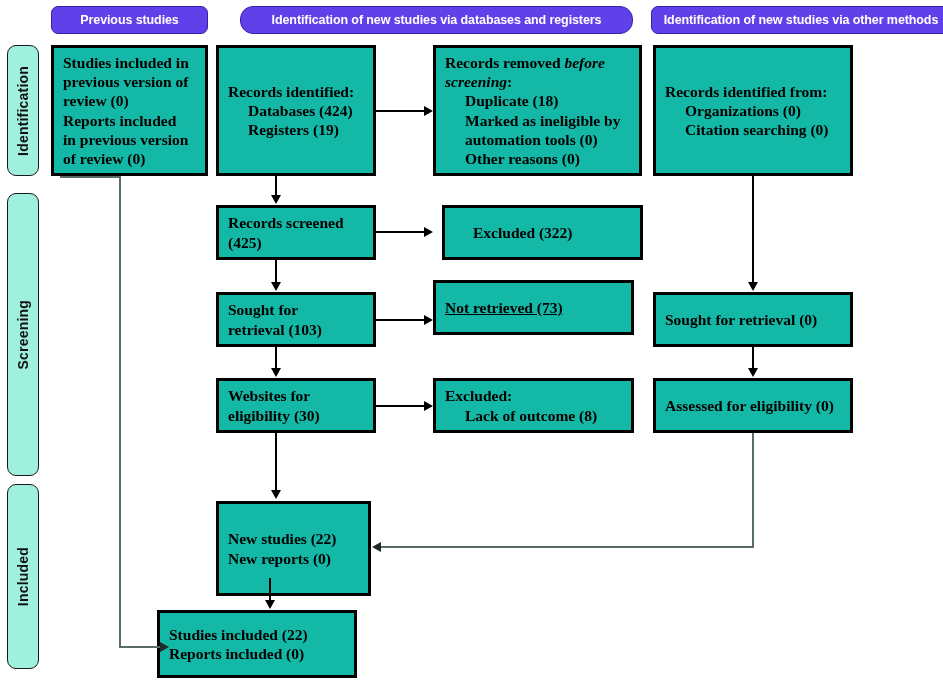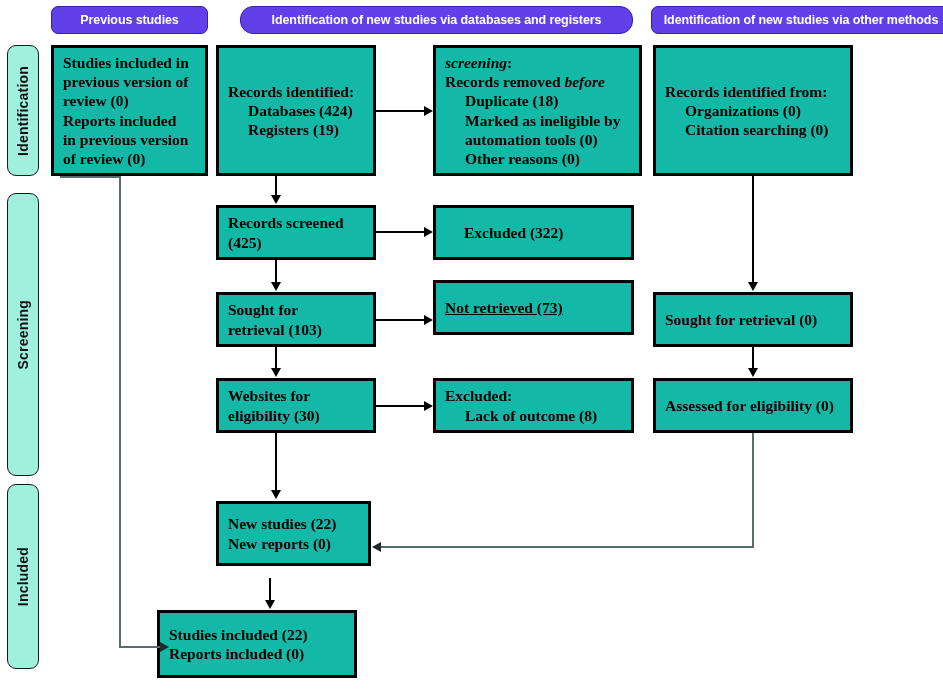--- a/index.html
+++ b/index.html
@@ -161,22 +161,22 @@
   <div class="box" style="left:216px; top:45px; width:160px; height:131px;">
     <div class="txt">
       <span class="ln">Records identified:</span>
       <span class="ln ind">Databases (424)</span>
       <span class="ln ind">Registers (19)</span>
     </div>
   </div>
 
   <div class="box" style="left:433px; top:45px; width:209px; height:131px;">
     <div class="txt">
+      <span class="ln"><span>Records removed </span><span class="it">before</span></span>
       <span class="ln"><span class="it">screening</span><span>:</span></span>
-      <span class="ln"><span>Records removed </span><span class="it">before</span></span>
       <span class="ln ind">Duplicate (18)</span>
       <span class="ln ind">Marked as ineligible by</span>
       <span class="ln ind">automation tools (0)</span>
       <span class="ln ind">Other reasons (0)</span>
     </div>
   </div>
 
   <div class="box" style="left:653px; top:45px; width:200px; height:131px;">
     <div class="txt">
       <span class="ln">Records identified from:</span>
@@ -185,21 +185,21 @@
     </div>
   </div>
 
   <div class="box" style="left:216px; top:205px; width:160px; height:55px;">
     <div class="txt">
       <span class="ln">Records screened</span>
       <span class="ln">(425)</span>
     </div>
   </div>
 
-  <div class="box" style="left:433px; top:205px; width:201px; height:55px;padding-left:28px;">
+  <div class="box" style="left:442px; top:205px; width:201px; height:55px;padding-left:28px;">
     <div class="txt">
       <span class="ln">Excluded (322)</span>
     </div>
   </div>
 
   <div class="box" style="left:216px; top:292px; width:160px; height:55px;">
     <div class="txt">
       <span class="ln">Sought for</span>
       <span class="ln">retrieval (103)</span>
     </div>
@@ -230,21 +230,21 @@
       <span class="ln ind">Lack of outcome (8)</span>
     </div>
   </div>
 
   <div class="box" style="left:653px; top:378px; width:200px; height:55px;">
     <div class="txt">
       <span class="ln">Assessed for eligibility (0)</span>
     </div>
   </div>
 
-  <div class="box" style="left:216px; top:501px; width:155px; height:65px;">
+  <div class="box" style="left:216px; top:501px; width:155px; height:95px;">
     <div class="txt">
       <span class="ln">New studies (22)</span>
       <span class="ln">New reports (0)</span>
     </div>
   </div>
 
   <div class="box" style="left:157px; top:610px; width:200px; height:68px;">
     <div class="txt">
       <span class="ln">Studies included (22)</span>
       <span class="ln">Reports included (0)</span>

